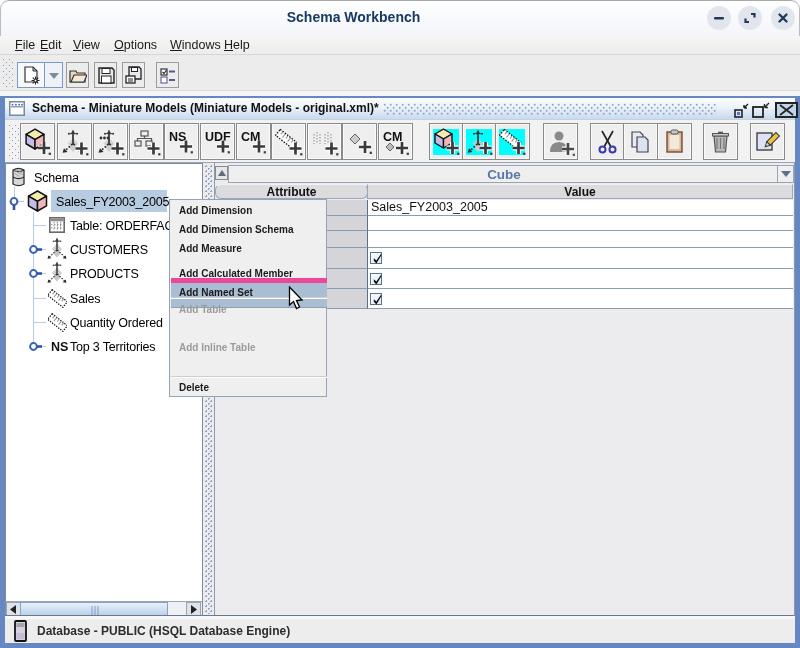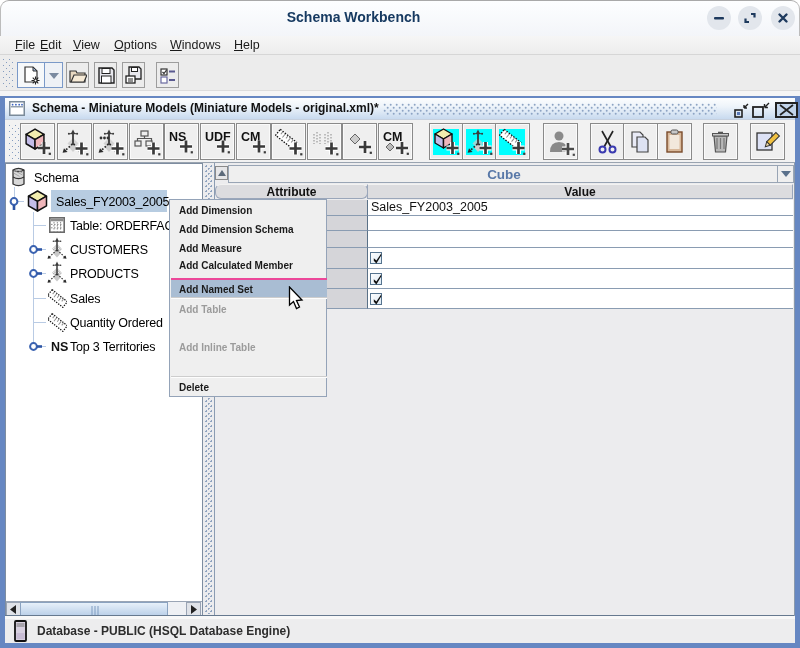--- a/index.html
+++ b/index.html
@@ -77,21 +77,21 @@
 
   
   #statusbar { left:5px; top:619px; width:790px; height:24px; background:#ededee; position:absolute; }
   #statusbar span { position:absolute; left:32px; top:5px; font-size:12px; font-weight:bold; color:#2d2d2d; }
   #gapline { left:5px; top:616px; width:790px; height:3px; background:#f8f8f8; position:absolute; }
 
   
   #menu { position:absolute; left:169px; top:199px; width:158px; height:198px; background:#efefef; border:1px solid #94a3b8; z-index:50; }
   .mi { position:absolute; left:1px; width:156px; height:19px; white-space:nowrap; font-size:10px; font-weight:bold; color:#1a1a1a; padding-left:8px; line-height:19px; }
   .mi.dis { color:#9b9b9b; }
-  .mi.hl { background:#a9bdd3; border-top:2px solid #ec4899; border-bottom:1px solid #8ba1bb; height:21px; }
+  .mi.hl { background:#a9bdd3; border-top:5px solid #ec4899; border-bottom:1px solid #8ba1bb; height:30px; }
   .msep { position:absolute; left:1px; width:156px; height:2px; border-top:1px solid #cdcdcd; border-bottom:1px solid #fdfdfd; }
 </style>
 </head>
 <body>
 
 <div id="titlebar" class="abs"></div>
 <div id="title-text" class="abs">Schema Workbench</div>
 <div class="winbtn abs" style="left:707px;">
   <svg width="14" height="14">
       <rect x="2" y="6" width="10" height="2.4" rx="1" fill="#1e3a5e"></rect>
@@ -108,21 +108,21 @@
       <path d="M3.5 3.5 L10.5 10.5 M10.5 3.5 L3.5 10.5"></path>
     </svg>
 </div>
 
 <div id="menubar" class="abs">
   <span style="left:15px;"><u>F</u>ile</span>
   <span style="left:40px;"><u>E</u>dit</span>
   <span style="left:73px;"><u>V</u>iew</span>
   <span style="left:114px;"><u>O</u>ptions</span>
   <span style="left:170px;"><u>W</u>indows</span>
-  <span style="left:234px;"><u>H</u>elp</span>
+  <span style="left:224px;"><u>H</u>elp</span>
 </div>
 
 <div id="toolbar" class="abs">
   <div class="grip"></div>
 
   <div class="tbtn" style="left:17px; top:7px; width:28px; height:26px; border:1px solid #7a99c8; background:#f6f8fa;">
     <svg width="19" height="19" style="left:4px; top:3px;" viewBox="0 0 19 19">
       <path d="M3 1 h8 l4 4 v11 h-12 z" fill="#fff" stroke="#333" stroke-width="1.2"></path>
       <path d="M11 1 l4 4 h-4 z" fill="#9fb6d8" stroke="#333" stroke-width="1"></path>
       <g stroke="#222" stroke-width="1.1">
@@ -693,21 +693,21 @@
     <path d="M2.5 4 h8 M2.5 6 h8" stroke="#777" stroke-width="1"></path>
     <path d="M2.5 14 h8 M2.5 16 h8 M2.5 18 h8" stroke="#b8a8c8" stroke-width="1"></path>
   </svg>
   <span>Database - PUBLIC (HSQL Database Engine)</span>
 </div>
 
 <div id="menu">
   <div class="mi" style="top:1px;">Add Dimension</div>
   <div class="mi" style="top:20px;">Add Dimension Schema</div>
   <div class="mi" style="top:39px;">Add Measure</div>
-  <div class="mi" style="top:56px;">Add Calculated Member</div>
+  <div class="mi" style="top:64px;">Add Calculated Member</div>
   <div class="mi hl" style="top:78px;">Add Named Set</div>
   <div class="msep" style="top:97px;"></div>
   <div class="mi dis" style="top:100px;">Add Table</div>
   <div class="mi dis" style="top:138px;">Add Inline Table</div>
   <div class="msep" style="top:176px;"></div>
   <div class="mi" style="top:178px;">Delete</div>
 </div>
 
 <svg id="cursor" class="abs" style="left:288px; top:286px; z-index:60;" width="18" height="26" viewBox="0 0 18 26">
   <path d="M1.5 1 L1.5 19 L5.5 15.5 L8.5 22.5 L11.5 21 L8.5 14.5 L14 14 Z" fill="#fff" stroke="#000" stroke-width="1.3"></path>

